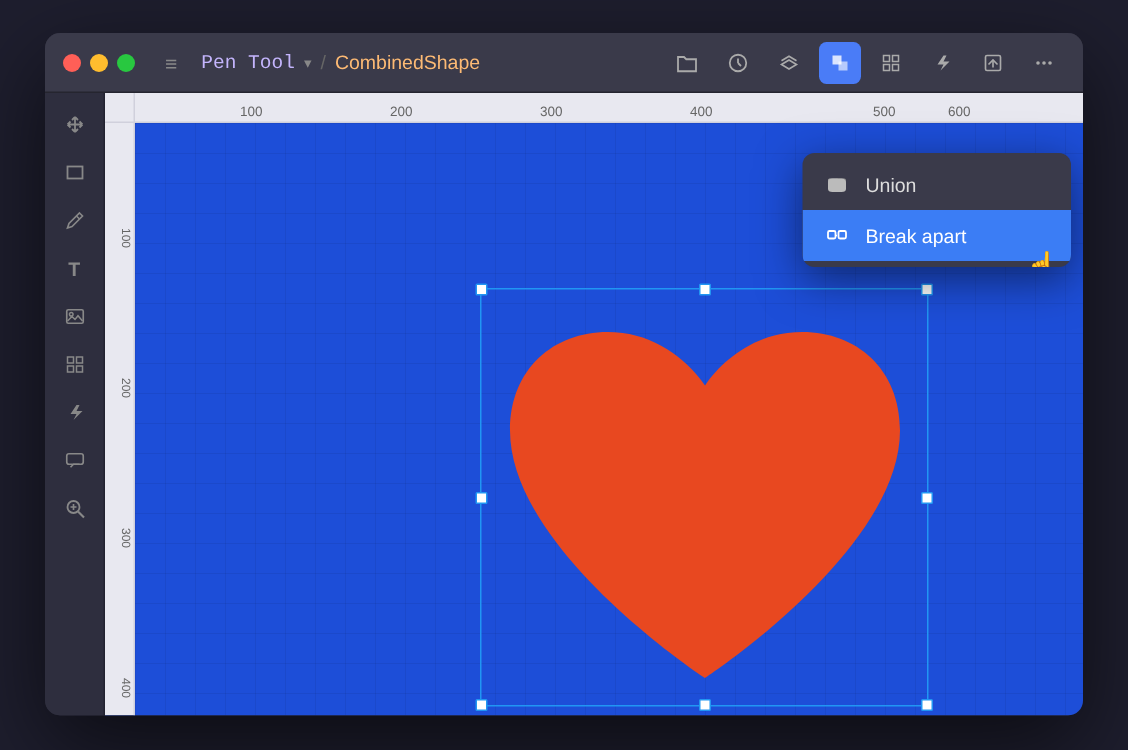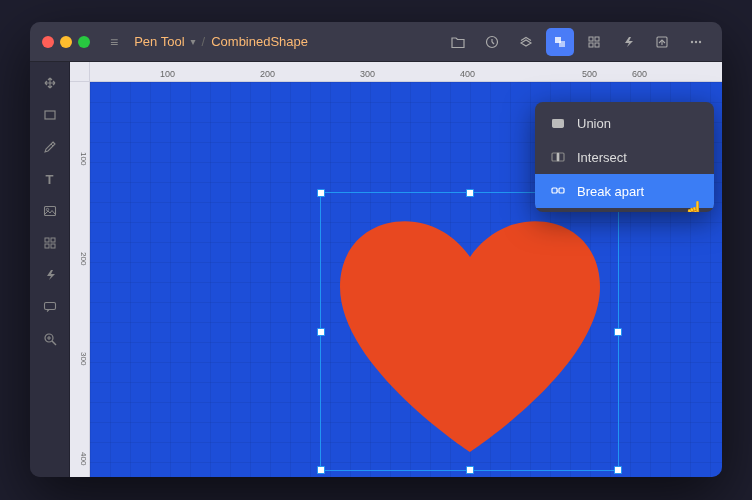--- a/index.html
+++ b/index.html
@@ -59,21 +59,22 @@
 
     .titlebar-title {
       display: flex;
       align-items: center;
       gap: 6px;
       margin-left: 8px;
       color: #ccc;
       font-size: 13px;
     }
     .titlebar-title .tool-name {
-      color: #fdba74;
+      color: #c4b5fd;
+      font-family: Liberation Mono, monospace;
     }
     .titlebar-title .separator {
       color: #666;
     }
     .titlebar-title .shape-name {
       color: #fdba74;
     }
     .titlebar-title .dropdown-arrow {
       color: #888;
       font-size: 10px;
@@ -462,30 +463,20 @@
             <svg width="16" height="16" viewBox="0 0 16 16" fill="none">
               <rect x="2" y="4" width="7" height="7" rx="1" fill="#aaa"></rect>
               <rect x="7" y="4" width="7" height="7" rx="1" fill="#888"></rect>
               <path d="M2 7 Q2 4, 5 4 L11 4 Q14 4, 14 7 L14 11 Q14 13, 11 13 L5 13 Q2 13, 2 11Z" fill="#bbb"></path>
             </svg>
           </div>
           <span>Union</span>
         </div>
 
 
-        <div class="menu-item">
-          <div class="menu-item-icon">
-            <svg width="16" height="16" viewBox="0 0 16 16" fill="none">
-              <rect x="2" y="4" width="7" height="8" rx="1" stroke="#888" stroke-width="1.2" fill="none"></rect>
-              <rect x="7" y="4" width="7" height="8" rx="1" stroke="#888" stroke-width="1.2" fill="none"></rect>
-              <rect x="7" y="4" width="2" height="8" fill="#bbb"></rect>
-            </svg>
-          </div>
-          <span>Intersect</span>
-        </div>
 
 
         <div class="menu-item highlighted">
           <div class="menu-item-icon">
             <svg width="16" height="16" viewBox="0 0 16 16" fill="none">
               <rect x="2" y="5" width="5" height="5" rx="1" stroke="white" stroke-width="1.2" fill="none"></rect>
               <rect x="9" y="5" width="5" height="5" rx="1" stroke="white" stroke-width="1.2" fill="none"></rect>
               <line x1="7" y1="8" x2="9" y2="8" stroke="white" stroke-width="1" stroke-dasharray="1,1"></line>
             </svg>
           </div>

